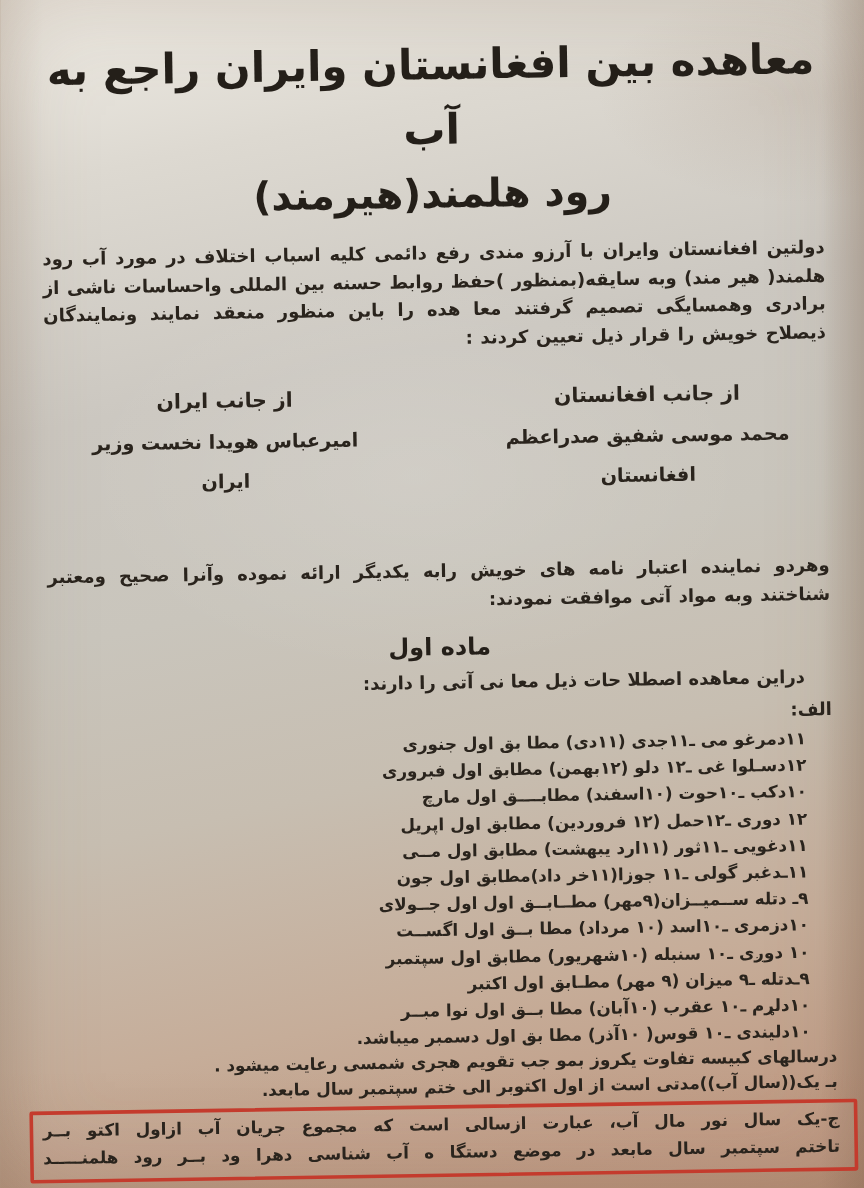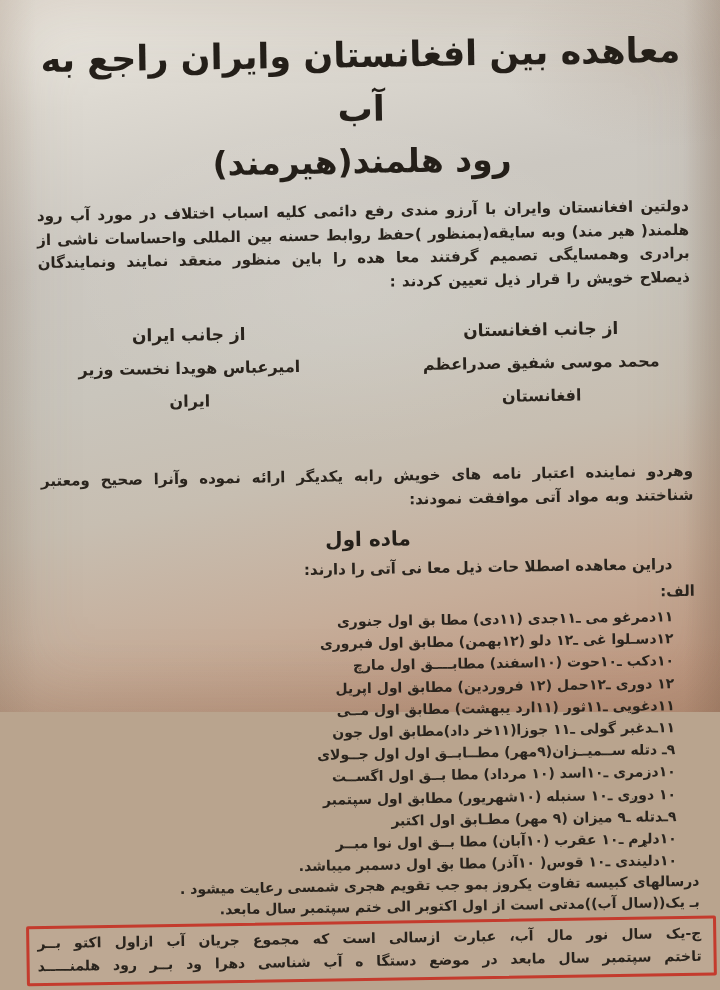--- a/index.html
+++ b/index.html
@@ -2,21 +2,21 @@
 <html dir="rtl" lang="fa"><head>
 <meta charset="utf-8">
 <style>
   html,body{margin:0;padding:0;}
   body{
     width:720px;height:990px;overflow:hidden;
     font-family:"DejaVu Sans",sans-serif;
     background:#b9a48e;
   }
   .page{
-    position:relative;width:720px;height:712px;
+    position:relative;width:720px;height:990px;
     background:linear-gradient(168deg,
       #f1eee7 0%, #ddd9d1 14%, #ccc8c1 32%,
       #c9c5bc 48%, #c7beb1 63%, #c6ad99 80%,
       #bf9a83 94%, #bb947c 100%);
     color:#2a241d;
   }
   .page::before{
     content:"";position:absolute;inset:0;pointer-events:none;
     background:
       radial-gradient(ellipse 400px 240px at 48% 40%, rgba(255,255,255,0.12), transparent 70%),

